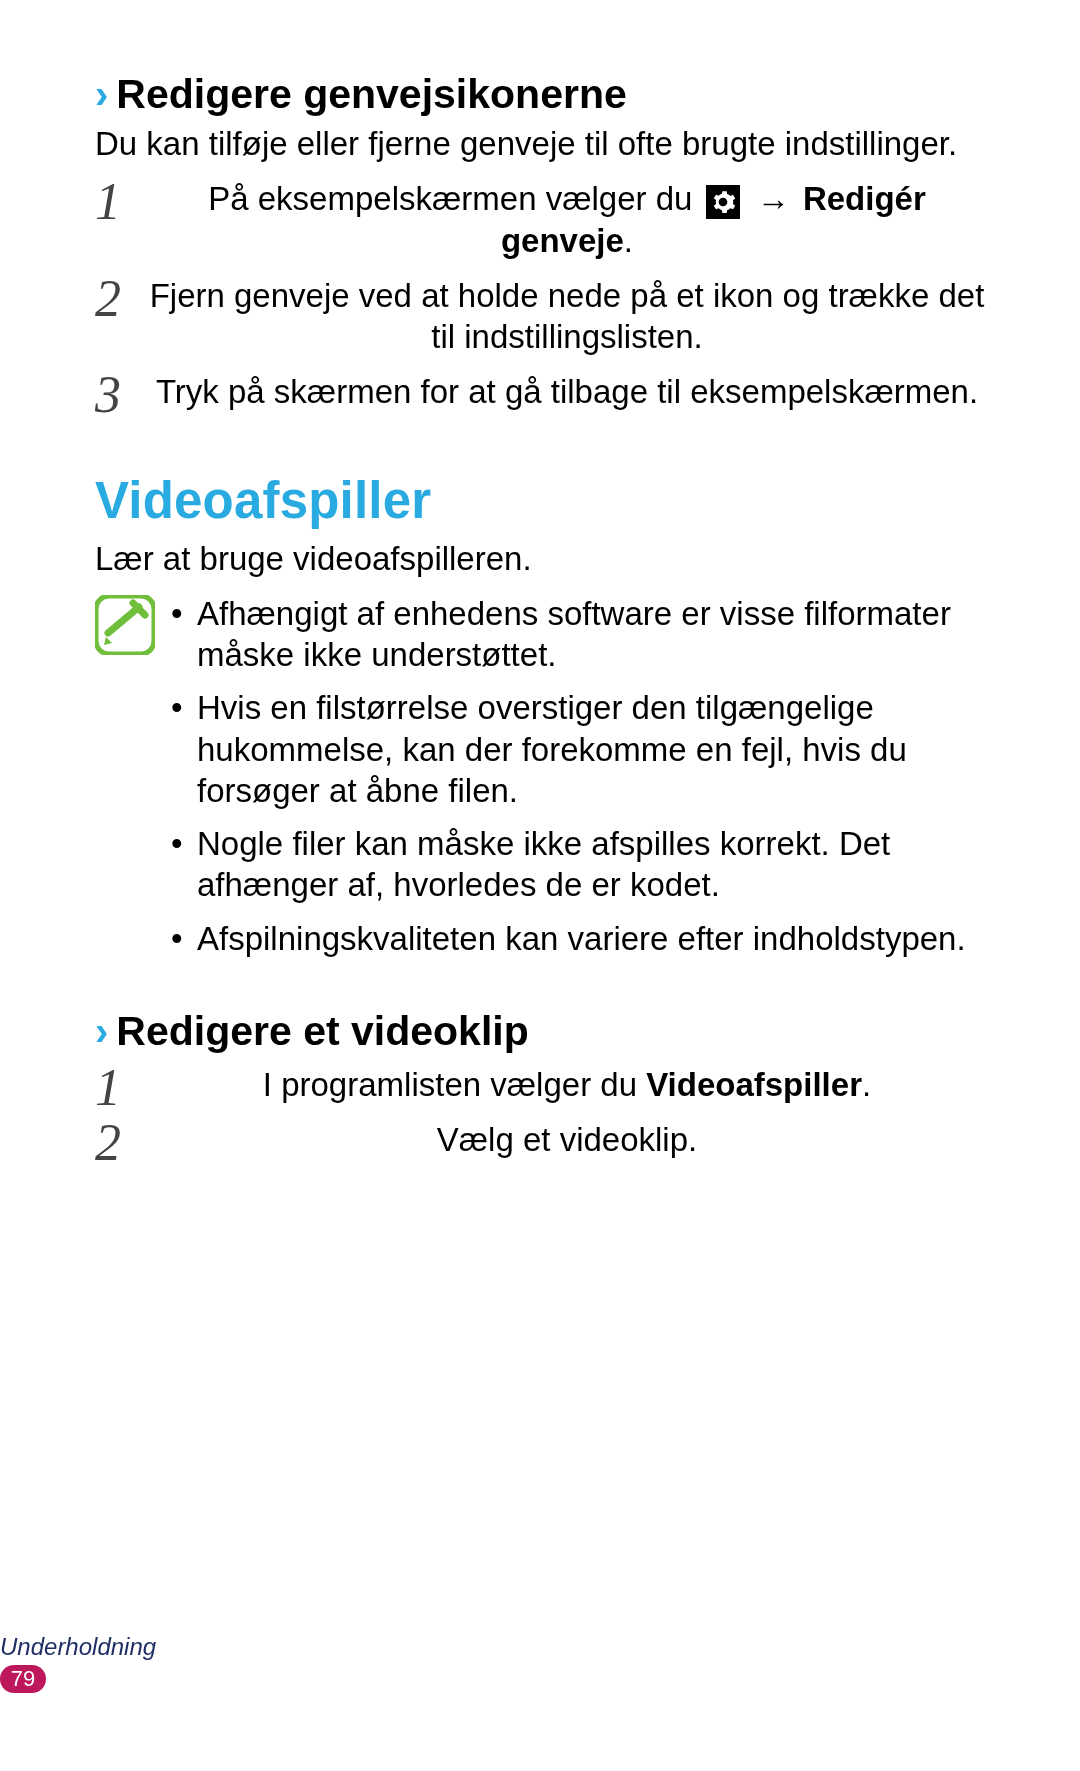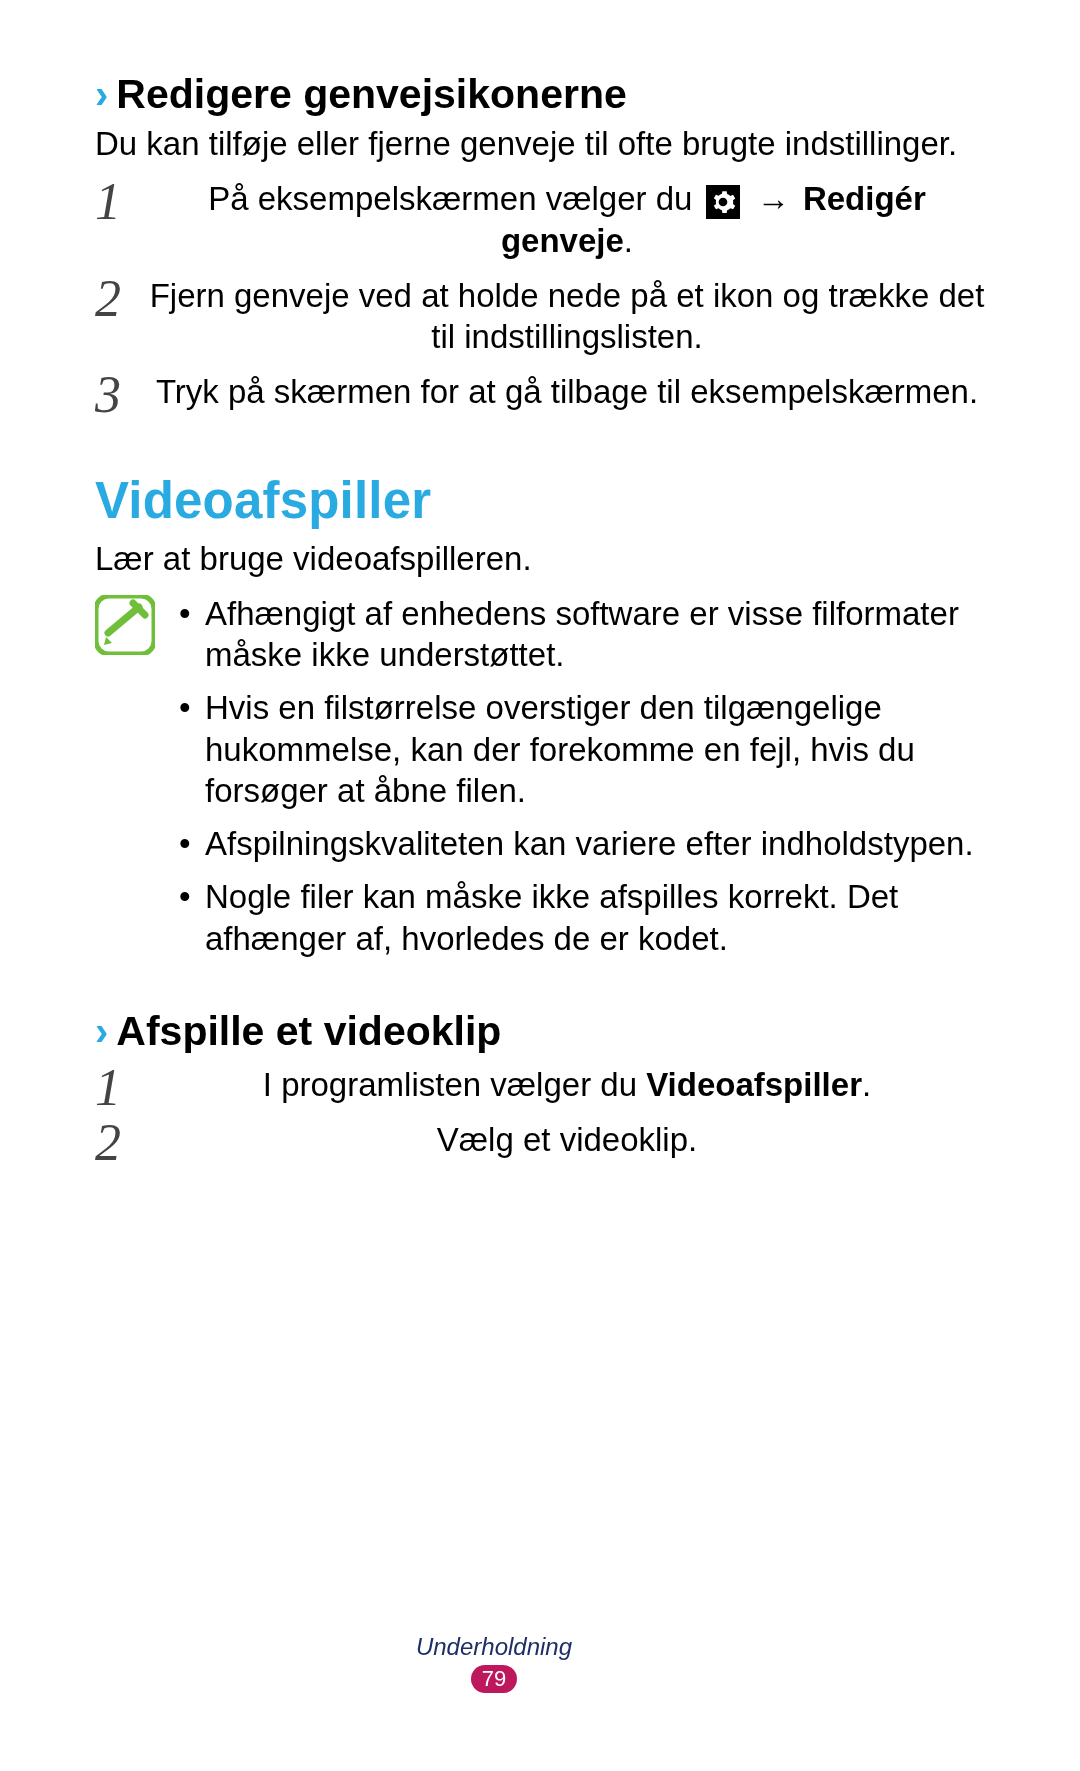--- a/index.html
+++ b/index.html
@@ -93,21 +93,21 @@
     margin: 0 4px;
   }
   .gear-icon svg { display: block; }
 
   .arrow { padding: 0 4px; }
 
   
   .note-block {
     display: flex;
     align-items: flex-start;
-    gap: 24px;
+    gap: 16px;
     margin-top: 14px;
   }
   .note-icon {
     width: 60px;
     height: 60px;
     flex-shrink: 0;
     margin-top: 2px;
   }
   .note-list {
     flex: 1;
@@ -129,21 +129,21 @@
 
   .mt-sub2 { margin-top: 36px; }
   .mt-steps2 { margin-top: 6px; }
 
   
   .footer {
     position: absolute;
     bottom: 78px;
     left: 0;
     width: 988px;
-    text-align: center;
+    text-align: left;
   }
   .footer-label {
     font-style: italic;
     font-size: 24px;
     color: #1f2f66;
     margin-bottom: 4px;
   }
   .page-badge {
     display: inline-flex;
     align-items: center;
@@ -207,28 +207,28 @@
       <svg width="60" height="60" viewBox="0 0 60 60">
         <rect x="1" y="1" width="58" height="58" rx="13" ry="13" fill="#fff" stroke="#6fbf3a" stroke-width="5"></rect>
         <path d="M13 38 L44 12" stroke="#6fbf3a" stroke-width="7" stroke-linecap="round" fill="none"></path>
         <path d="M38 8 L50 20" stroke="#6fbf3a" stroke-width="7" stroke-linecap="round" fill="none"></path>
         <path d="M11 42 L9 50 L17 48 Z" fill="#6fbf3a"></path>
       </svg>
     </div>
     <ul class="note-list body-text">
       <li>Afhængigt af enhedens software er visse filformater måske ikke understøttet.</li>
       <li>Hvis en filstørrelse overstiger den tilgængelige hukommelse, kan der forekomme en fejl, hvis du forsøger at åbne filen.</li>
+      <li>Nogle filer kan måske ikke afspilles korrekt. Det afhænger af, hvorledes de er kodet.</li>
       <li>Afspilningskvaliteten kan variere efter indholdstypen.</li>
-      <li>Nogle filer kan måske ikke afspilles korrekt. Det afhænger af, hvorledes de er kodet.</li>
     </ul>
   </div>
 
   <div class="sub-heading mt-sub2">
     <span class="chevron">›</span>
-    <span>Afspille et videoklip</span>
+    <span>Redigere et videoklip</span>
   </div>
 
   <div class="steps mt-steps2">
     <div class="step">
       <div class="step-num">1</div>
       <div class="step-body">
         <div class="body-text">
           <span>I programlisten vælger du </span><span class="bold">Videoafspiller</span><span>.</span>
         </div>
       </div>

